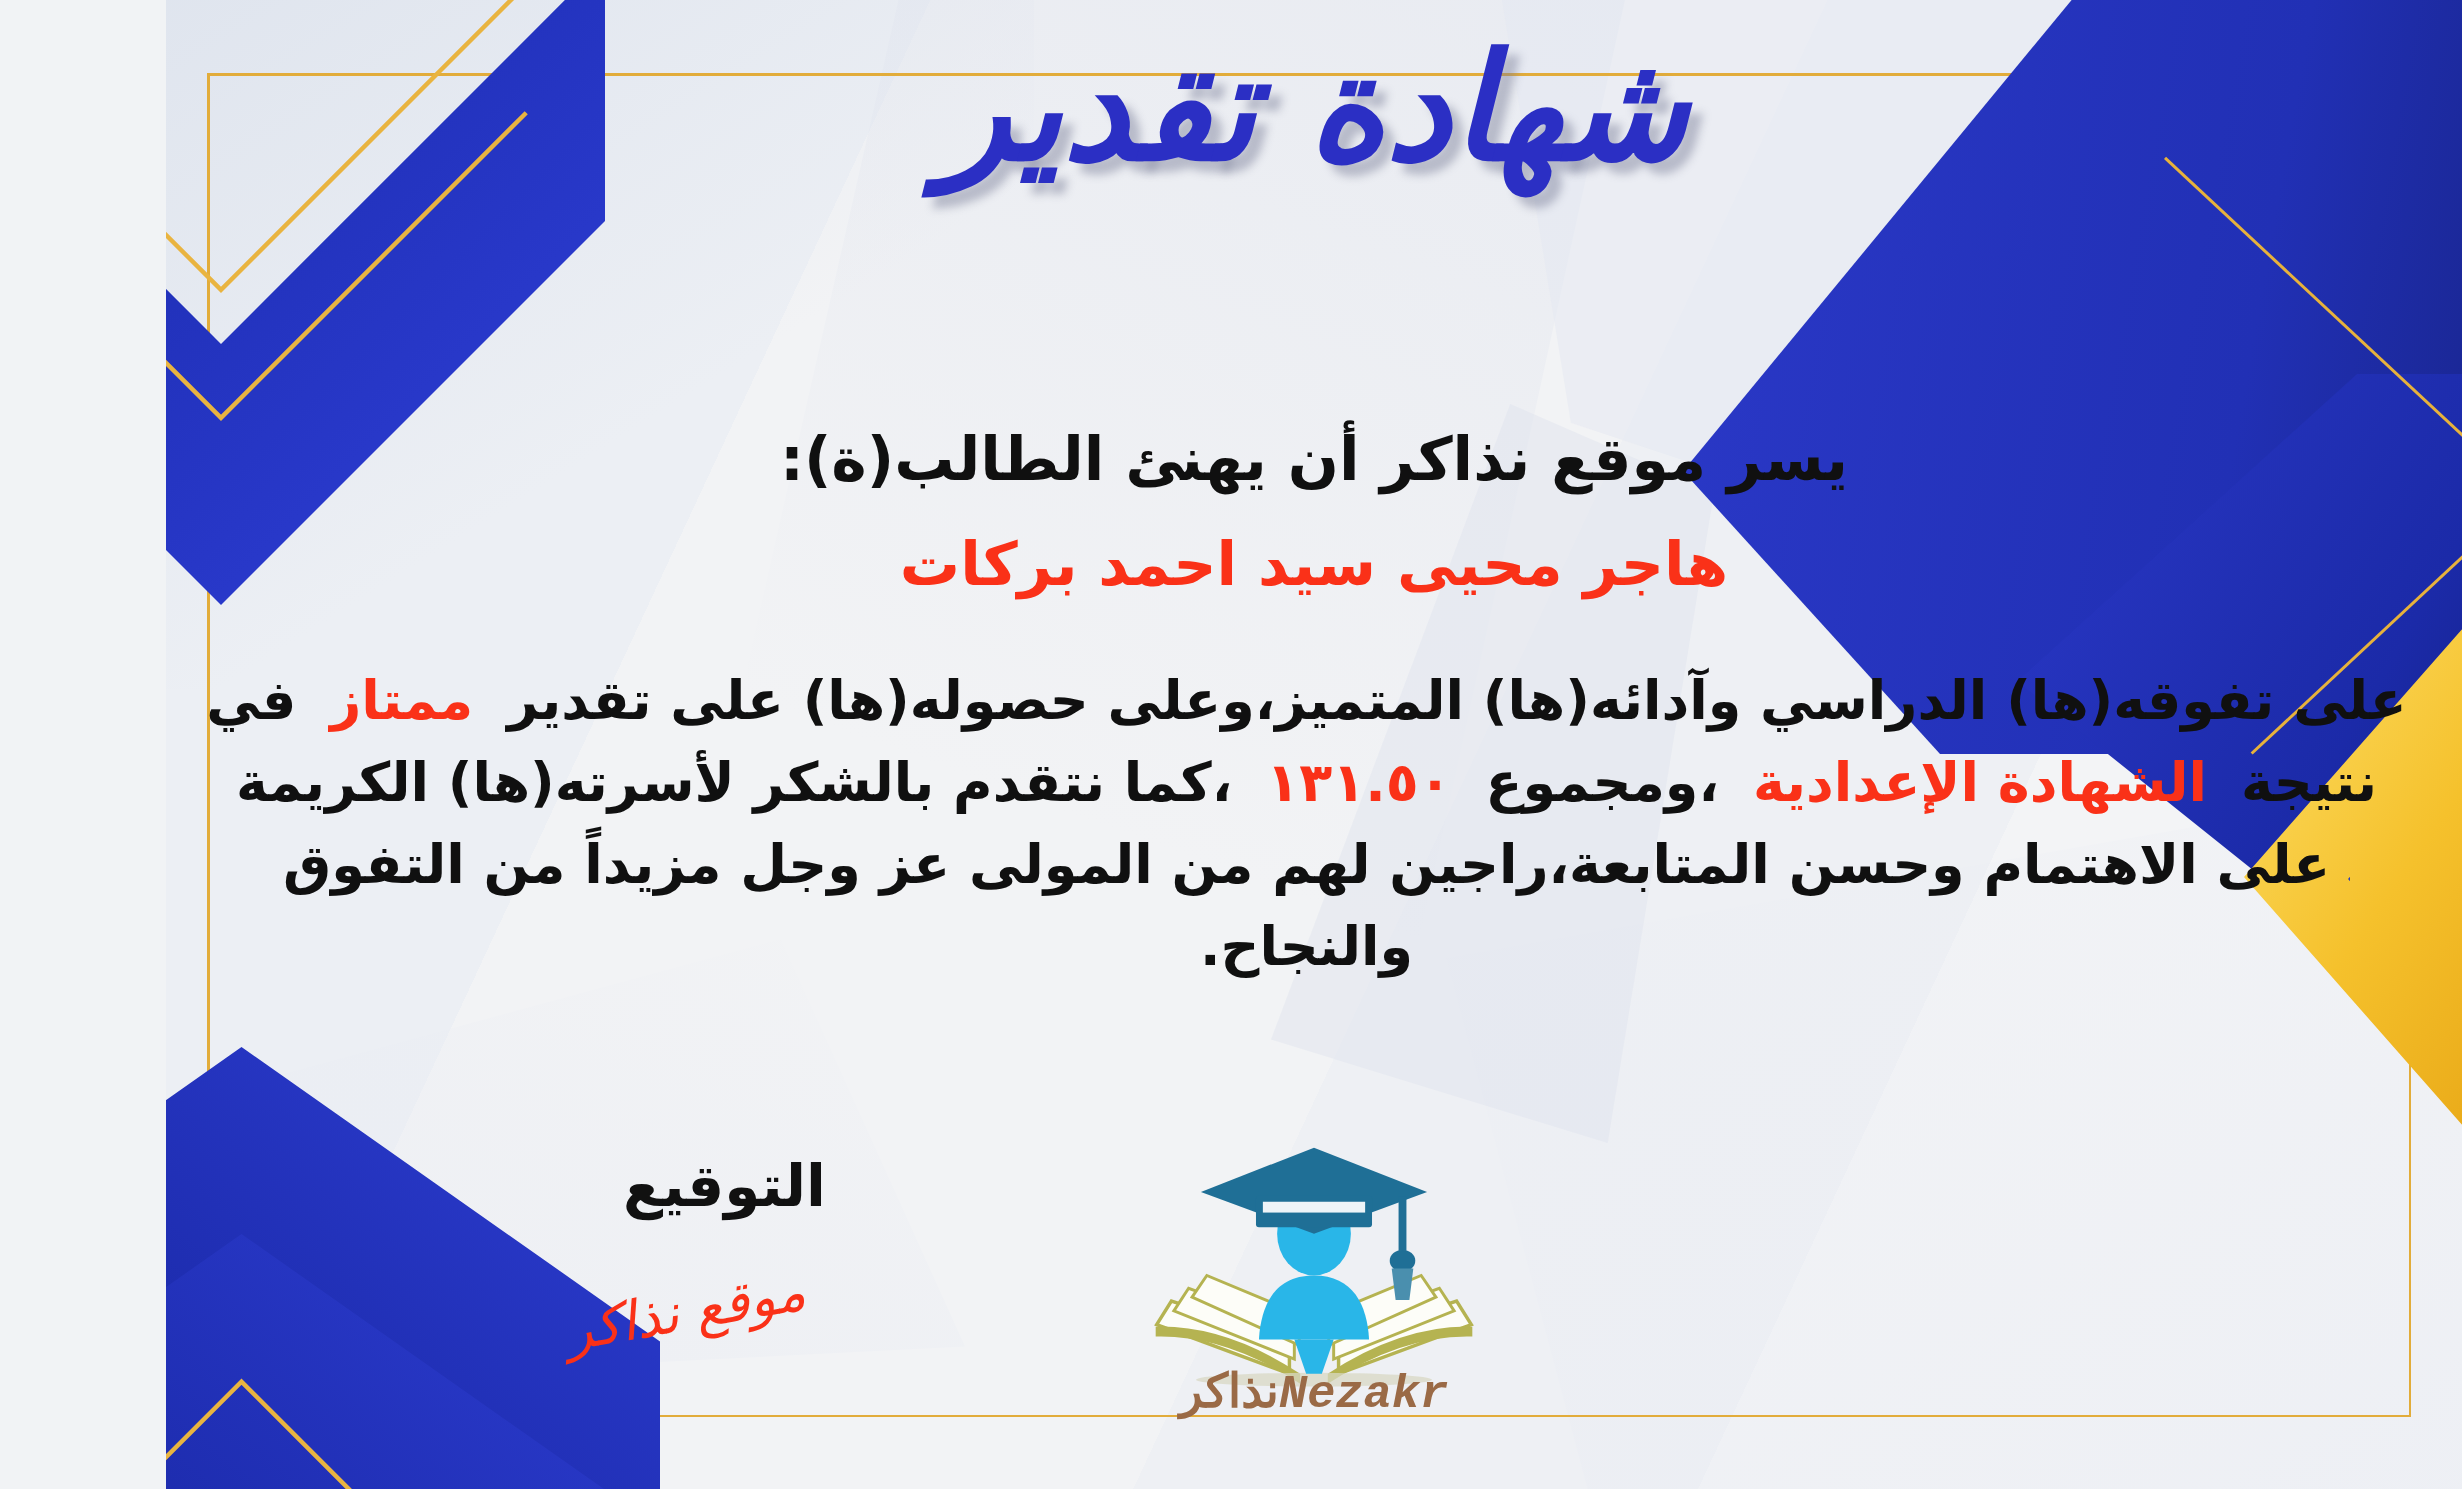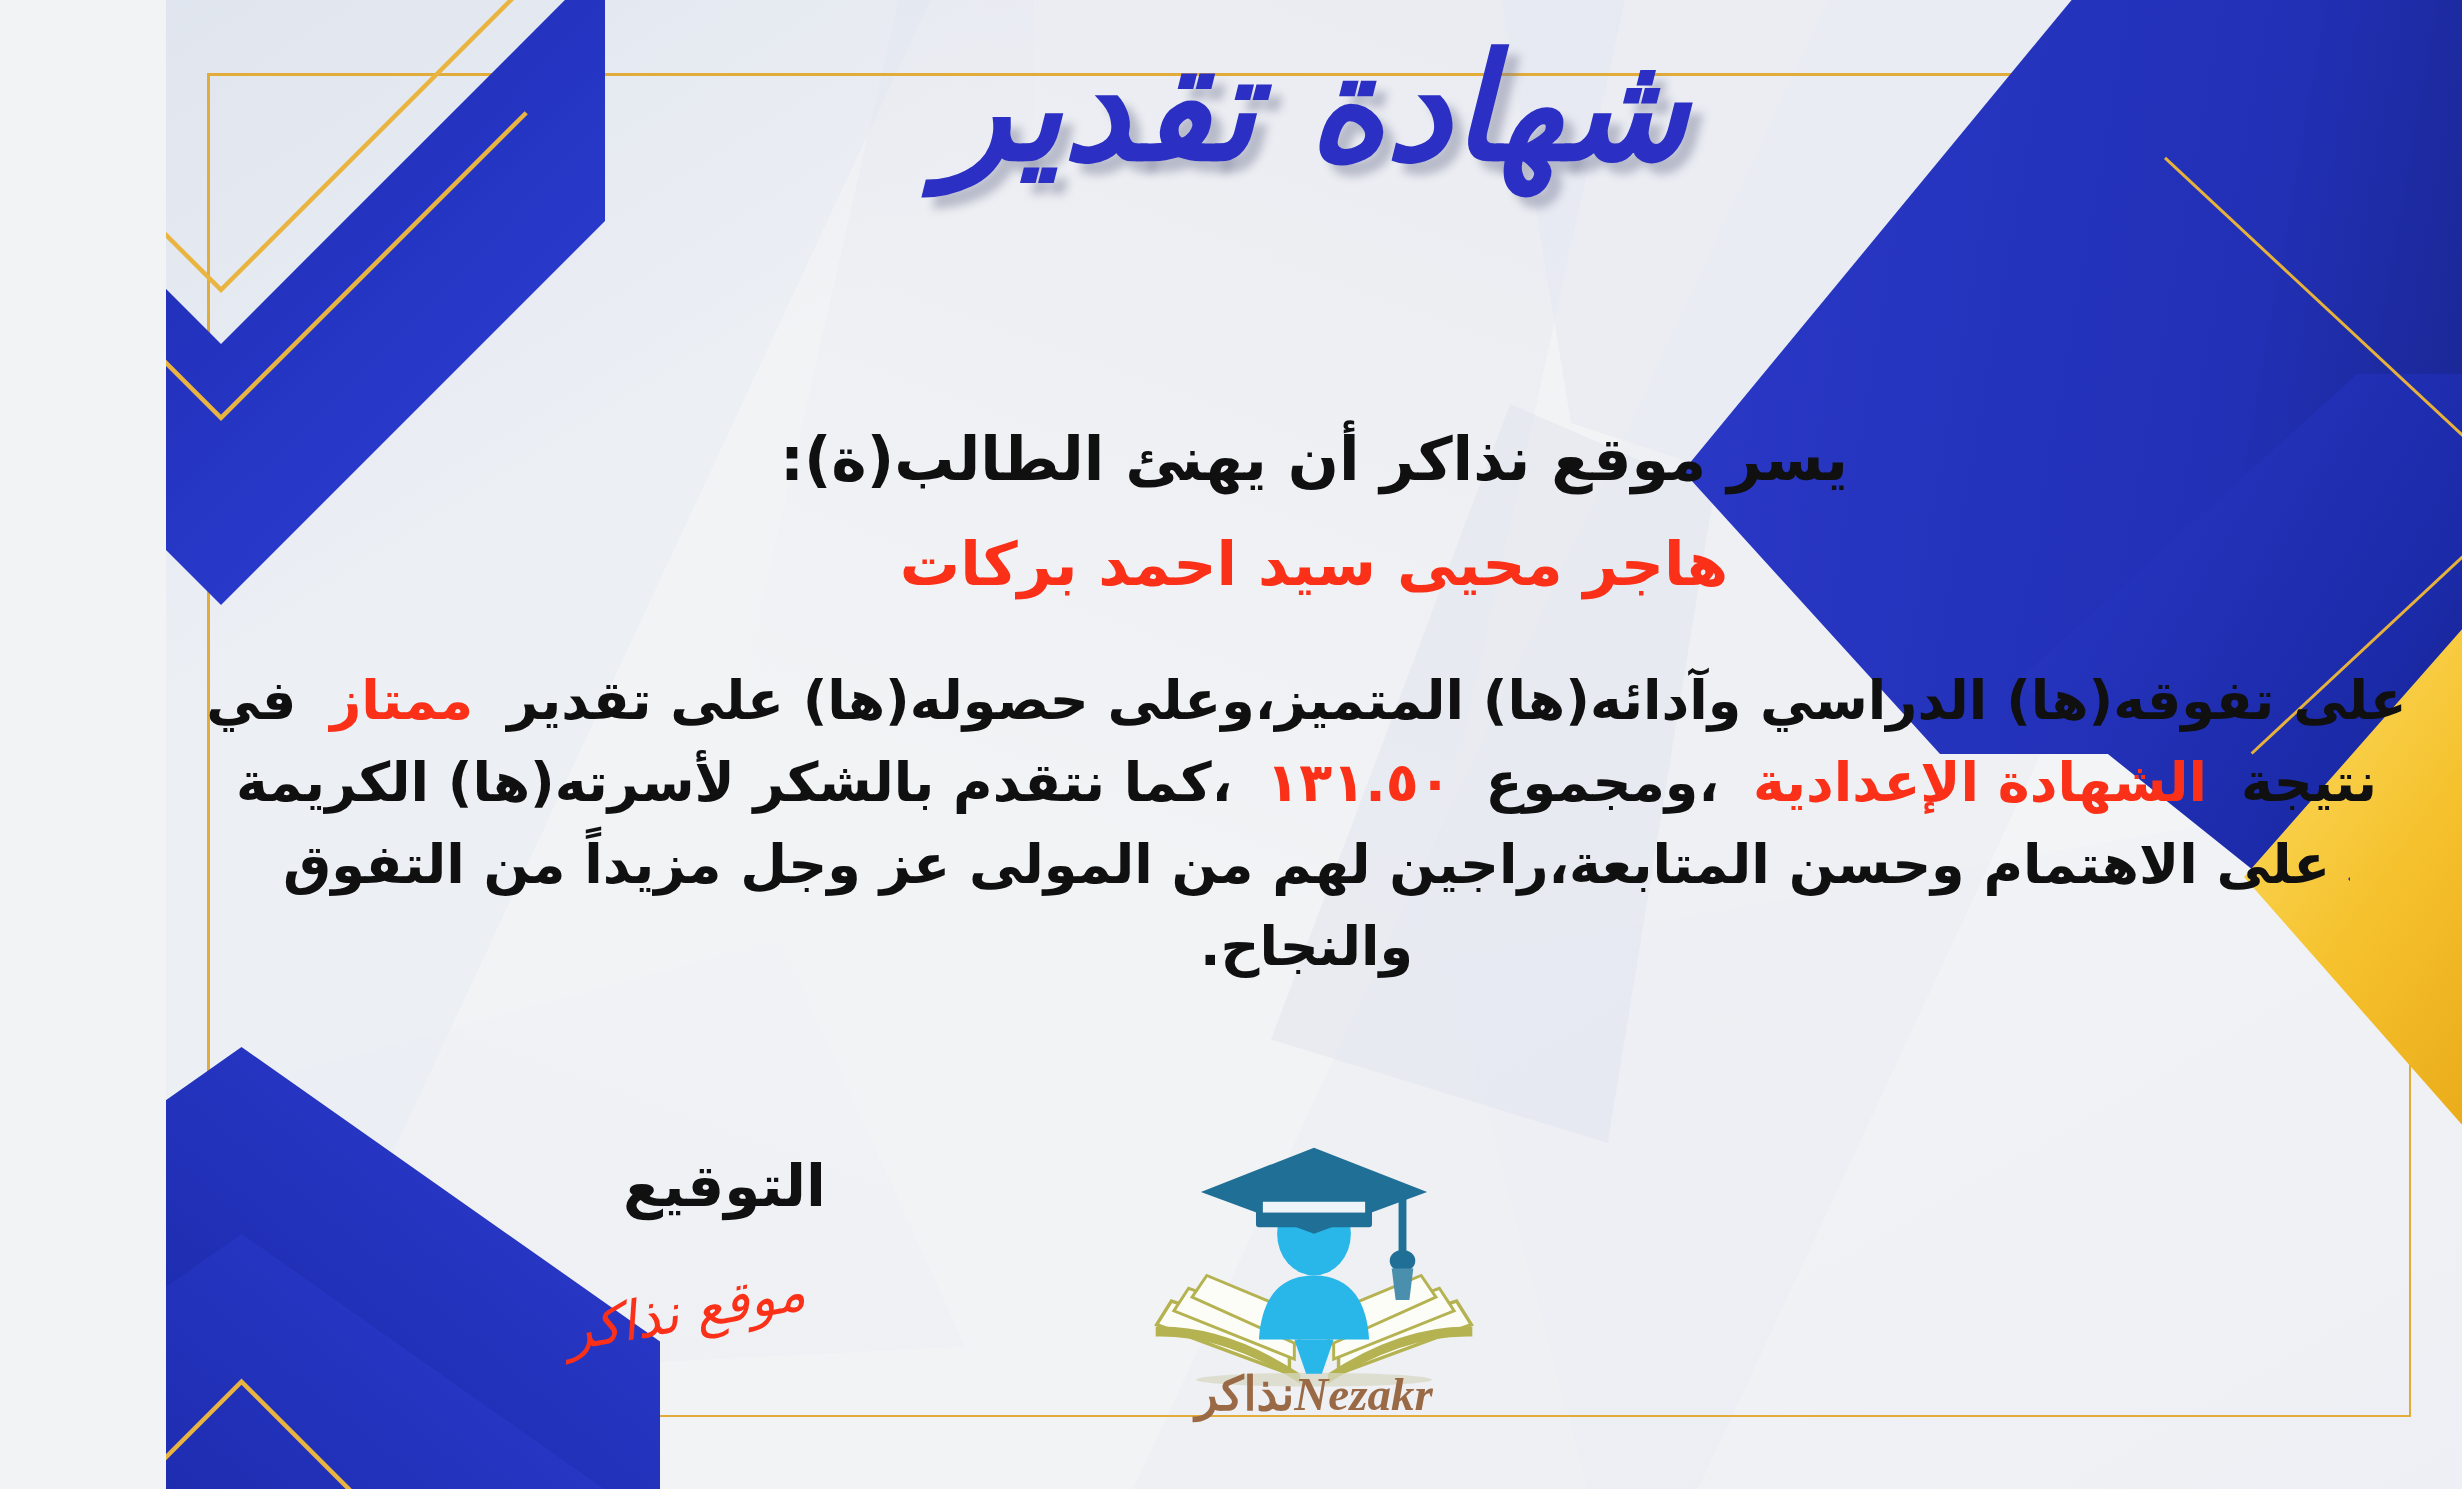--- a/index.html
+++ b/index.html
@@ -166,21 +166,21 @@
     width:374px;height:295px;
   }
   .logo svg{width:100%;height:100%;display:block;}
   .logo-text{
     position:absolute;bottom:2px;left:0;right:0;
     text-align:center;
     font-size:47px;font-weight:700;color:#9a6a46;
     font-family:"DejaVu Serif","Liberation Serif",serif;
     white-space:nowrap;
   }
-  .logo-text .lat{font-family:Liberation Serif, serif;font-style:italic;}
+  .logo-text .lat{font-family:Liberation Mono, monospace;font-style:italic;}
 </style>
 </head>
 <body>
 
 <div class="certificate">
 
   <div class="poly p1"></div>
   <div class="poly p2"></div>
   <div class="poly p3"></div>
   <div class="poly p4"></div>

